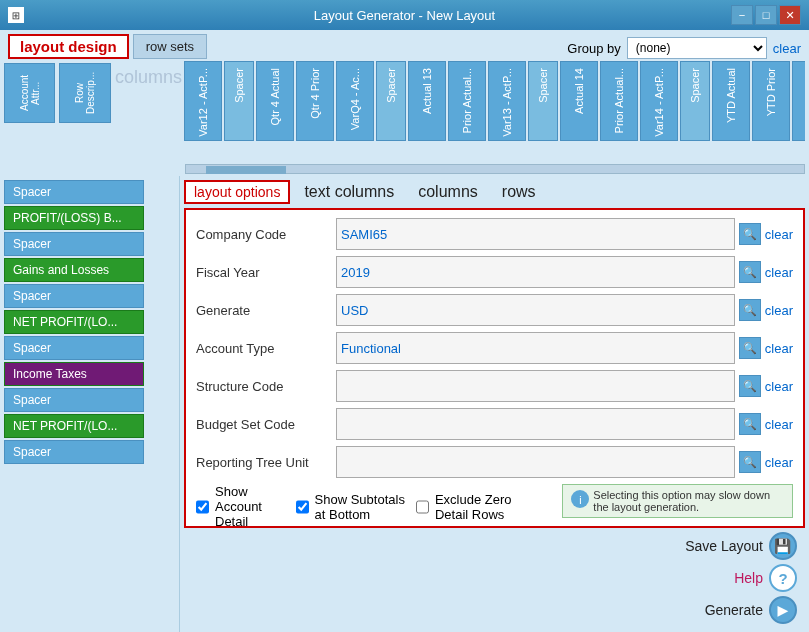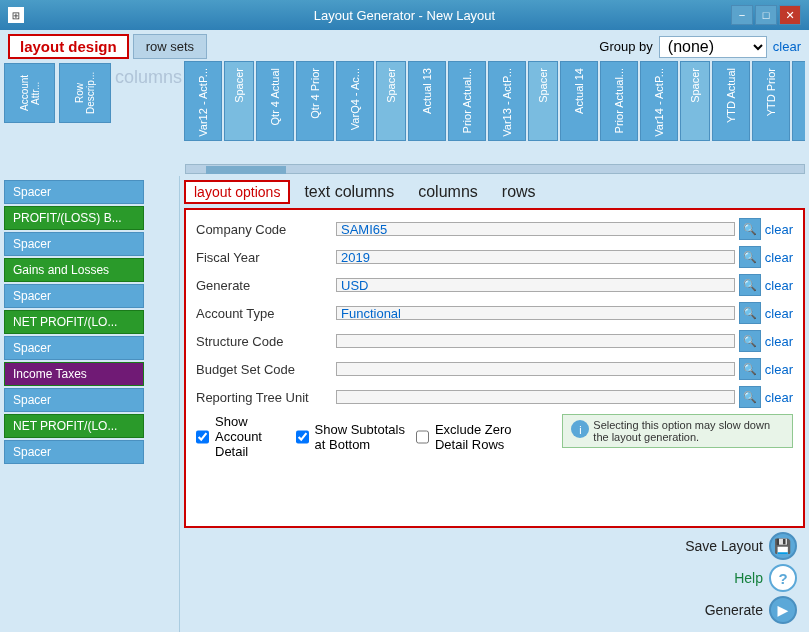--- a/index.html
+++ b/index.html
@@ -87,25 +87,25 @@
     .tab-btn.active {
       background: white;
       border-bottom: 1px solid white;
       font-weight: bold;
       color: #c00;
       border: 2px solid #c00;
       font-size: 15px;
       padding: 2px 10px;
     }
     .group-by-select {
-      width: 108px;
+      width: 140px;
       height: 22px;
       background: white;
       border: 1px solid #8ab0cc;
-      font-size: 16px;
+      font-size: 12px;
       padding: 0 4px;
     }
     .clear-link {
       color: #0066cc;
       cursor: pointer;
       font-size: 13px;
       text-decoration: none;
     }
     .col-strip {
       display: flex;
@@ -287,21 +287,21 @@
       gap: 0;
     }
     .opt-label {
       width: 140px;
       color: #333;
       font-size: 13px;
       flex-shrink: 0;
     }
     .opt-input {
       flex: 1;
-      height: 14px;
+      height: 32px;
       border: 1px solid #aaa;
       background: #f5f5f5;
       padding: 0 4px;
       font-size: 13px;
       color: #0066cc;
     }
     .opt-input.empty {
       color: #333;
     }
     .opt-search-btn {
@@ -409,21 +409,21 @@
       border: 2px solid #5ba8d8;
       color: #5ba8d8;
       font-weight: bold;
       font-size: 15px;
     }
     .action-btn-label {
       font-size: 14px;
       color: #222;
     }
     .action-btn-label.help-label {
-      color: #15803d;
+      color: #be185d;
     }
     .scrollbar-strip {
       height: 10px;
       background: #b8d0e4;
       border: 1px solid #9ab8cc;
       margin: 0 4px 2px 185px;
       position: relative;
     }
     .scrollbar-thumb {
       position: absolute;
@@ -444,21 +444,21 @@
   <div class="title-bar-title">Layout Generator - New Layout</div>
   <div class="title-bar-controls">
     <div class="tb-btn">−</div>
     <div class="tb-btn">□</div>
     <div class="tb-btn close">✕</div>
   </div>
 </div>
 
 <div class="main-content">
 
-  <div style="display:flex; align-items:center; padding: 4px 8px 0 8px; justify-content:space-between;">
+  <div style="display:flex; align-items:flex-end; padding: 4px 8px 0 8px; justify-content:space-between;">
     <div class="top-tabs" style="padding:0; gap:4px;">
       <div class="tab-btn active">layout design</div>
       <div class="tab-btn">row sets</div>
     </div>
     <div style="display:flex; align-items:center; gap:6px;">
       <span>Group by</span>
       <select class="group-by-select">
         <option>(none)</option>
       </select>
       <span class="clear-link">clear</span>

